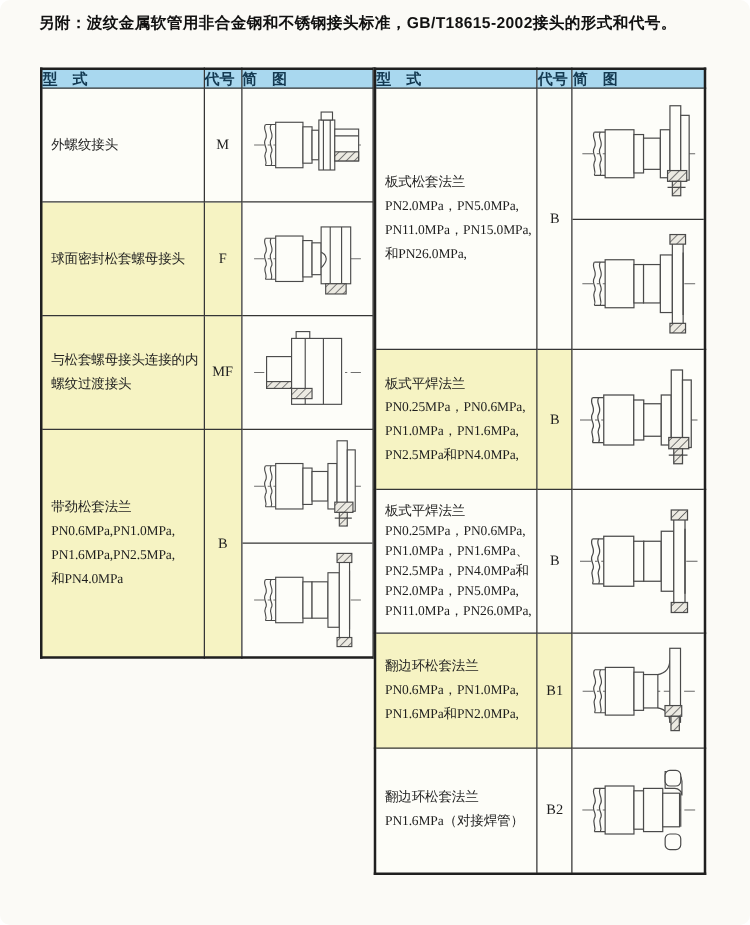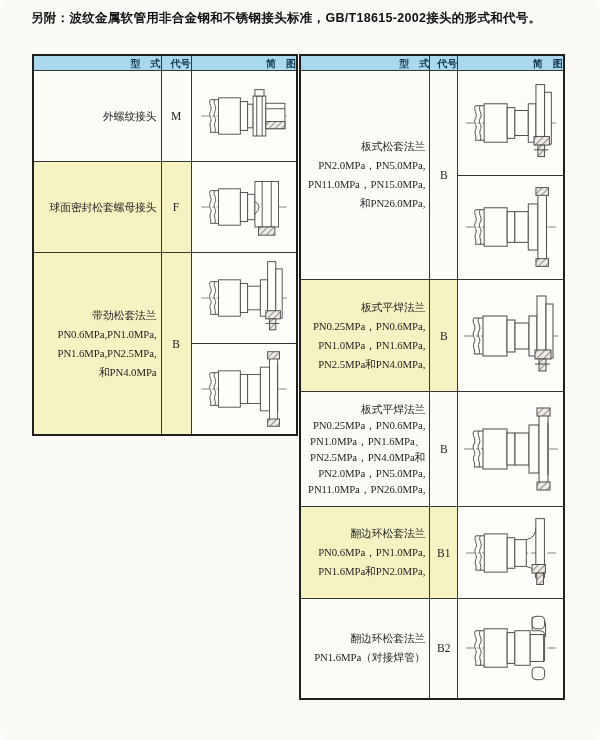--- a/index.html
+++ b/index.html
@@ -18,25 +18,25 @@
     font-weight:bold;font-size:12.5px;letter-spacing:0.3px;color:#111;
   }
   table.tbl{
     position:absolute;top:54px;
     border-collapse:collapse;table-layout:fixed;
     border:2px solid #1f1f1f;
     background:#fdfdf9;
   }
   #tbl-left{left:32px;}
   #tbl-right{left:299px;}
-  .tbl td{border:1px solid #353535;padding:0;vertical-align:middle;text-align:right;}
+  .tbl td{border:1px solid #353535;padding:0;vertical-align:middle;}
   tr.hdr td{
     background:#a9d8ef;
-    font-size:10px;font-weight:bold;color:#143a52;
-    text-align:right;line-height:13px;height:14px;
+    font-size:12px;font-weight:bold;color:#143a52;
+    text-align:left;line-height:13px;height:14px;
   }
   td.type{padding:4px 4px 4px 7px;background:#fdfdf8;}
   td.code{text-align:center;font-size:11.5px;background:#fdfdf8;}
   tr.hl td.type, tr.hl td.code{background:#f6f3c3;margin-left:47px;}
   td.diag{background:#fdfdf9;}
   .tline{font-size:10.8px;line-height:19px;letter-spacing:-0.1px;white-space:nowrap;}
   .tight .tline{line-height:16px;}
   .diag-svg{display:block;margin:2px auto;stroke:#4a4a4a;stroke-width:1;fill:none;}
   .diag-col{display:flex;flex-direction:column;width:100%;height:100%;}
   .diag-half{flex:1;display:flex;align-items:center;justify-content:center;}
@@ -191,20 +191,33 @@
       <td class="diag">
         <svg class="diag-svg" viewBox="0 0 100 88" style="width:96px;height:80px">
           <use href="#g-cl"></use>
               <use href="#g-hose"></use>
               <use href="#g-f"></use>
         </svg>
       </td>
     </tr>
 
 
+    <tr class="hl" style="height:91px">
+      <td class="type">
+        <div class="tline">与松套螺母接头连接的内</div>
+        <div class="tline">螺纹过渡接头</div>
+      </td>
+      <td class="code">MF</td>
+      <td class="diag">
+        <svg class="diag-svg" viewBox="0 0 100 88" style="width:96px;height:80px">
+          <use href="#g-cl"></use>
+              <use href="#g-mf"></use>
+        </svg>
+      </td>
+    </tr>
 
 
     <tr class="hl" style="height:181px">
       <td class="type">
         <div class="tline">带劲松套法兰</div>
         <div class="tline">PN0.6MPa,PN1.0MPa,</div>
         <div class="tline">PN1.6MPa,PN2.5MPa,</div>
         <div class="tline">和PN4.0MPa</div>
       </td>
       <td class="code">B</td>

